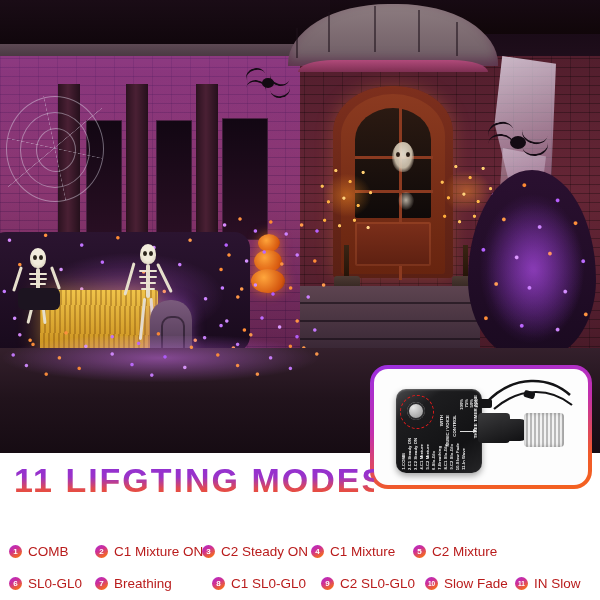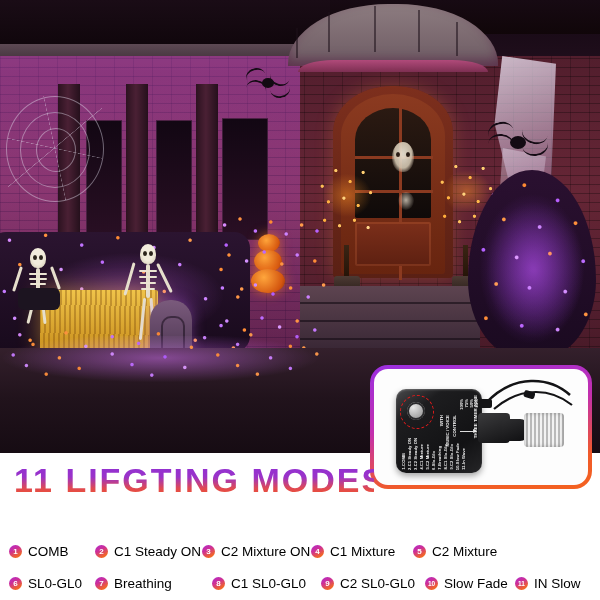--- a/index.html
+++ b/index.html
@@ -242,21 +242,21 @@
   .dripsvg{width:360px;height:56px;display:block;}
 
   
   .modes{position:absolute;left:0;top:536px;width:600px;}
   .moderow{display:flex;align-items:center;height:30px;padding-left:9px;box-sizing:border-box;}
   .mode{display:flex;align-items:center;white-space:nowrap;}
   .badge{width:13px;height:13px;border-radius:50%;flex:0 0 13px;
     background:linear-gradient(150deg,#b02ad0 0%,#cd2f97 38%,#f0642a 78%,#f4701c 100%);
     color:#fff;font-size:8px;font-weight:bold;line-height:13px;text-align:center;
     font-family:"Liberation Sans", sans-serif;}
-  .mlabel{margin-left:6px;font-size:13.5px;color:#000000;font-family:"Liberation Sans", sans-serif;}
+  .mlabel{margin-left:6px;font-size:13.5px;color:#b91c1c;font-family:"Liberation Sans", sans-serif;}
 </style>
 </head>
 <body>
 
 <div id="root">
 
   <div class="photo">
 
     <div class="roofright"></div>
     <div class="soffit"></div>
@@ -470,25 +470,25 @@
 
   <div class="modes">
 
     <div class="moderow">
       <div class="mode" style="width:86px;">
         <div class="badge">1</div>
         <div class="mlabel">COMB</div>
       </div>
       <div class="mode" style="width:107px;">
         <div class="badge">2</div>
-        <div class="mlabel">C1 Steady ON</div>
+        <div class="mlabel">C1 Mixture ON</div>
       </div>
       <div class="mode" style="width:109px;">
         <div class="badge">3</div>
-        <div class="mlabel">C2 Mixture ON</div>
+        <div class="mlabel">C2 Steady ON</div>
       </div>
       <div class="mode" style="width:102px;">
         <div class="badge">4</div>
         <div class="mlabel">C1 Mixture</div>
       </div>
       <div class="mode">
         <div class="badge">5</div>
         <div class="mlabel">C2 Mixture</div>
       </div>
     </div>

